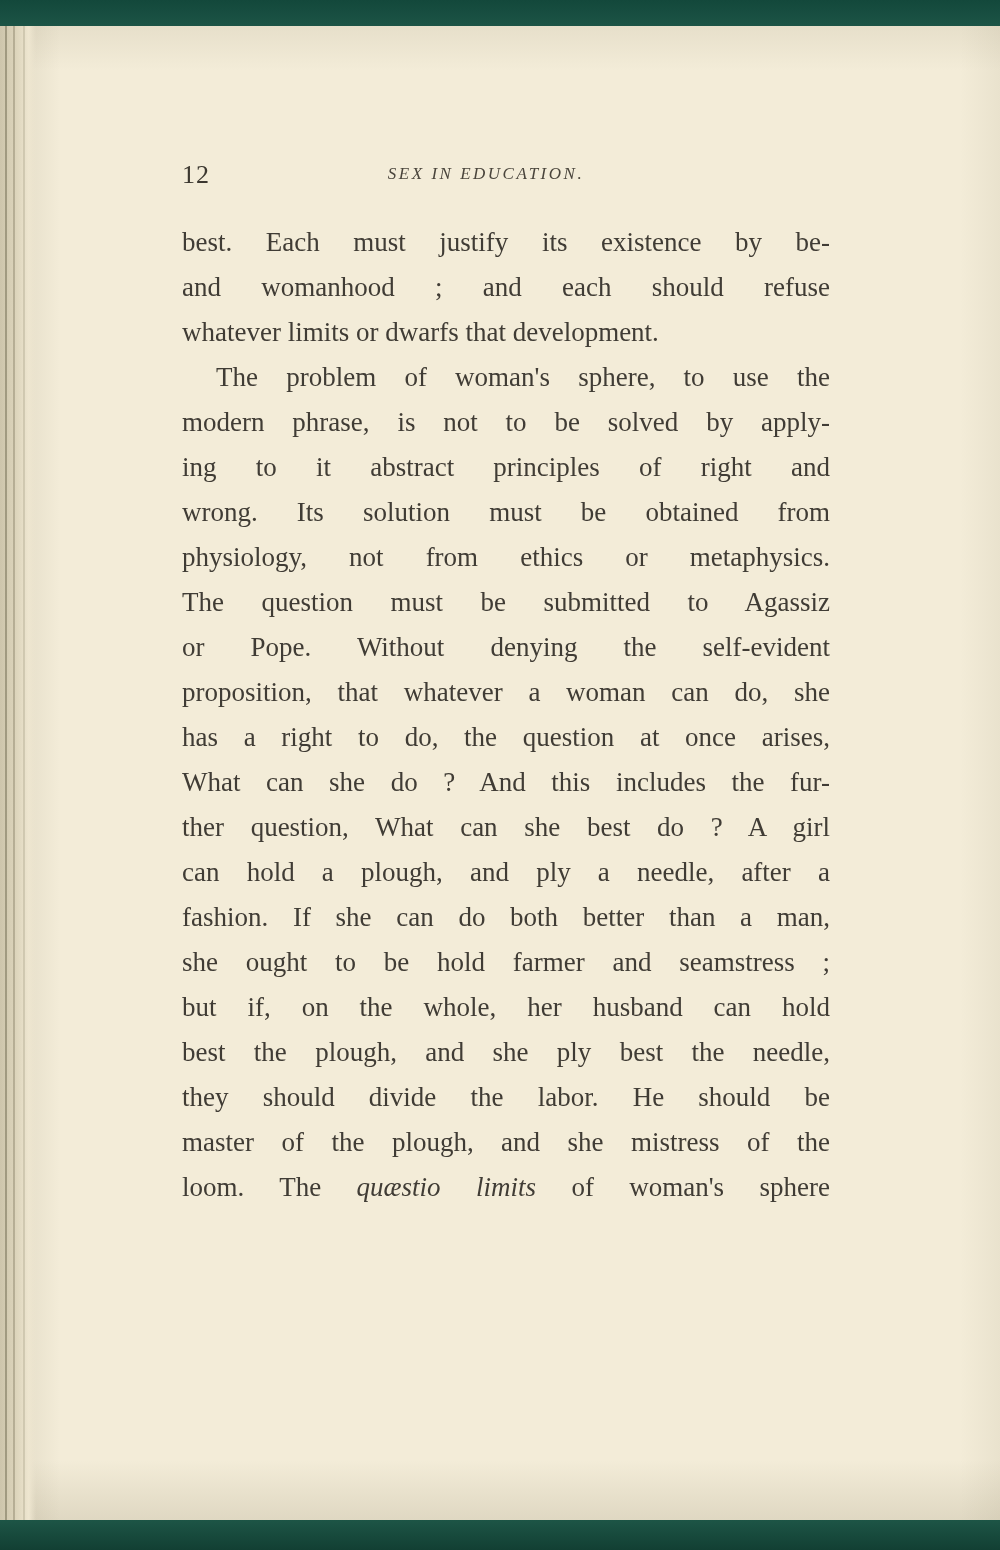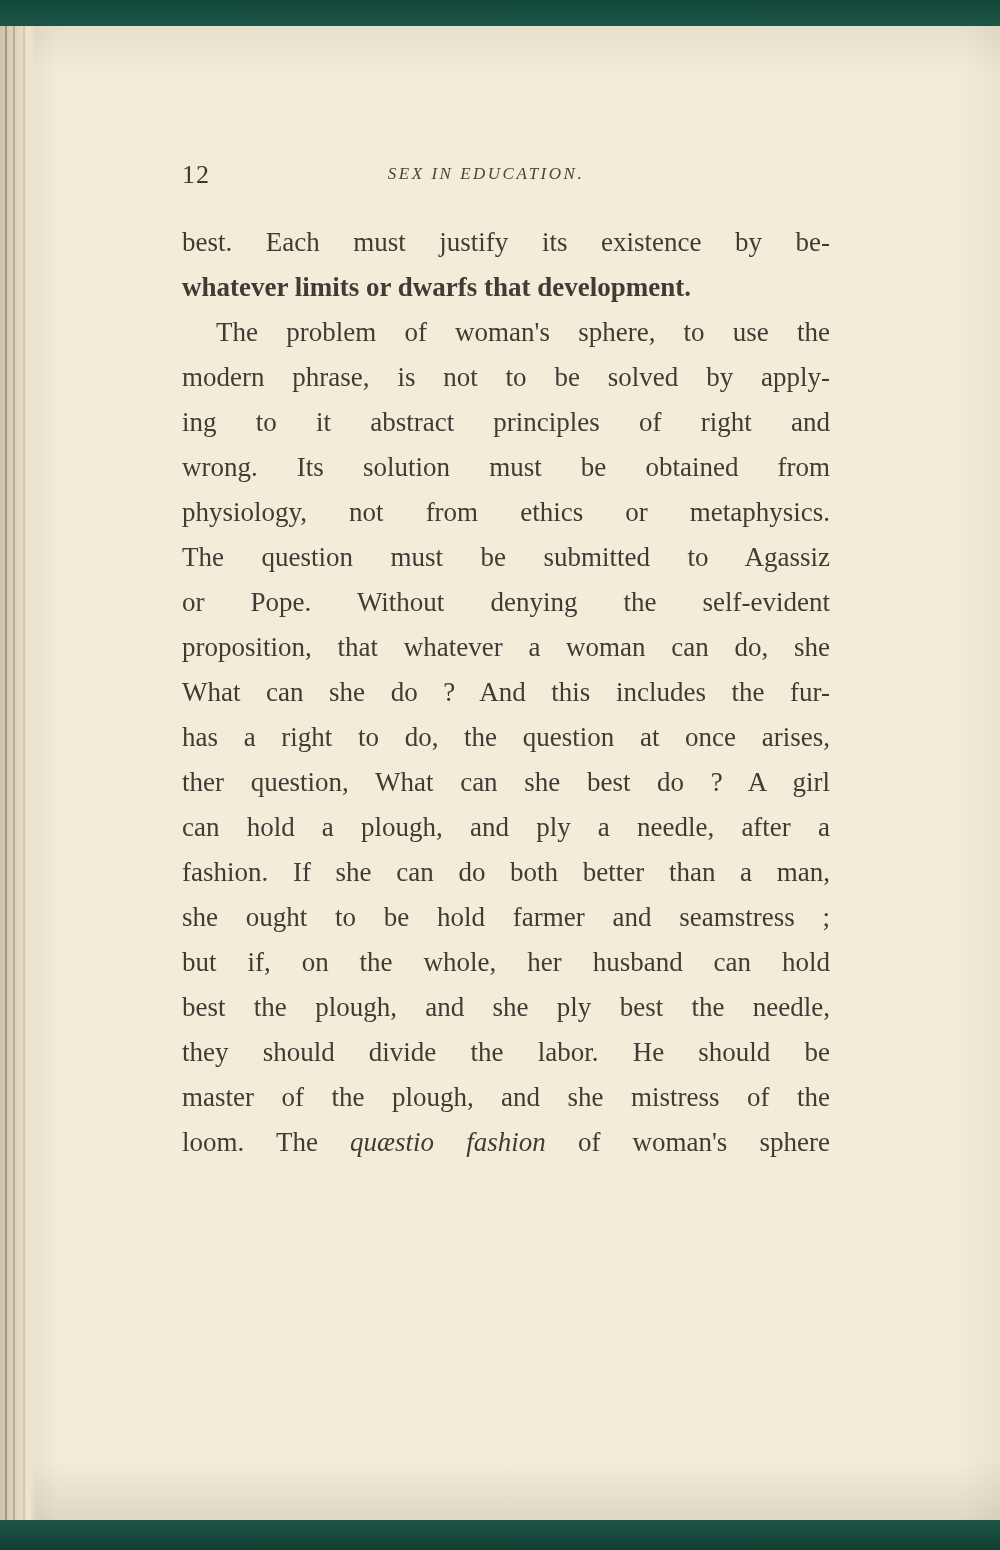--- a/index.html
+++ b/index.html
@@ -90,21 +90,20 @@
   }
   .paragraph { }
   .line {
     text-align: justify;
     text-align-last: justify;
     -moz-text-align-last: justify;
     white-space: normal;
   }
   .line.no-justify {
     text-align-last: left;
-    font-weight: bold;
     -moz-text-align-last: left;
   }
   .line.indent span:first-child {
     padding-left: 34px;
   }
   .italic { font-style: italic; }
 </style>
 </head>
 <body>
 
@@ -118,40 +117,41 @@
   </div>
 
   <div class="text-block">
     <div class="header-row">
       <span class="page-number">12</span>
       <span class="running-header">SEX IN EDUCATION.</span>
     </div>
     <div class="body-text">
         <div class="paragraph">
           <div class="line"><span>best.  Each  must  justify its  existence by be-</span></div>
+          <div class="line"><span>and  womanhood ;   and  each  should  refuse</span></div>
           <div class="line no-justify"><span>whatever limits or dwarfs that development.</span></div>
         </div>
         <div class="paragraph">
           <div class="line indent"><span>The problem of woman's sphere, to use the</span></div>
           <div class="line"><span>modern phrase, is not to be solved by  apply-</span></div>
           <div class="line"><span>ing  to  it  abstract  principles  of  right  and</span></div>
           <div class="line"><span>wrong.   Its solution must  be  obtained  from</span></div>
           <div class="line"><span>physiology,  not  from  ethics  or  metaphysics.</span></div>
           <div class="line"><span>The  question  must  be  submitted  to Agassiz</span></div>
           <div class="line"><span>or Pope.   Without  denying  the  self-evident</span></div>
           <div class="line"><span>proposition, that whatever a woman can do, she</span></div>
+          <div class="line"><span>has a right to do,  the question at once arises,</span></div>
           <div class="line"><span>What can she do ?   And this includes the fur-</span></div>
-          <div class="line"><span>has a right to do,  the question at once arises,</span></div>
           <div class="line"><span>ther  question, What can she best do ?   A girl</span></div>
           <div class="line"><span>can  hold  a plough,  and ply a  needle,  after  a</span></div>
           <div class="line"><span>fashion.   If she can do both better than a man,</span></div>
           <div class="line"><span>she ought to be  hold  farmer and seamstress ;</span></div>
           <div class="line"><span>but  if,  on  the  whole,  her  husband  can  hold</span></div>
           <div class="line"><span>best the plough,  and she ply best the  needle,</span></div>
           <div class="line"><span>they should divide the labor.   He  should  be</span></div>
           <div class="line"><span>master of  the plough, and she mistress of  the</span></div>
-          <div class="line"><span>loom.   The  </span><span class="italic">quæstio fashion</span><span>  of  woman's sphere</span></div>
+          <div class="line"><span>loom.   The  </span><span class="italic">quæstio limits</span><span>  of  woman's sphere</span></div>
         </div>
       </div>
   </div>
 </div>
 
 <div class="cover-band-bottom"></div>
 
 </body></html>

